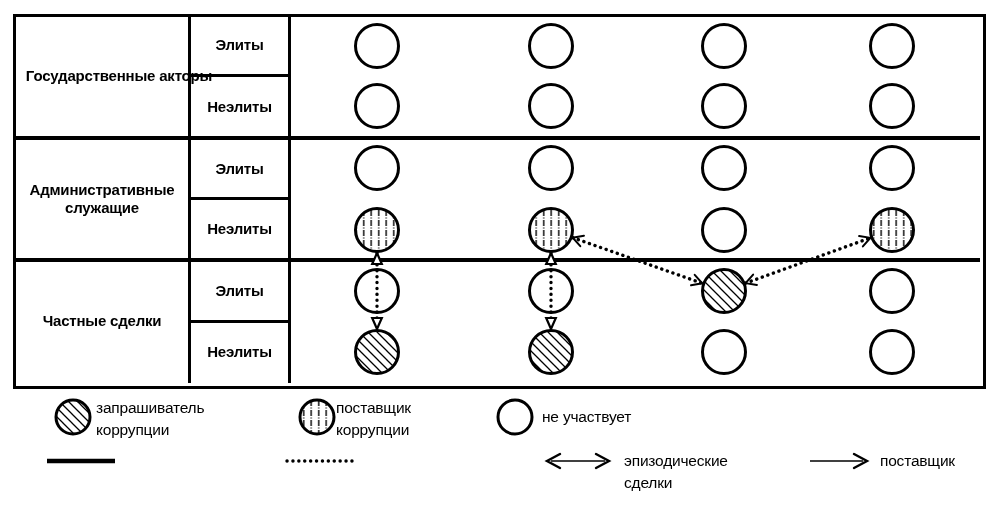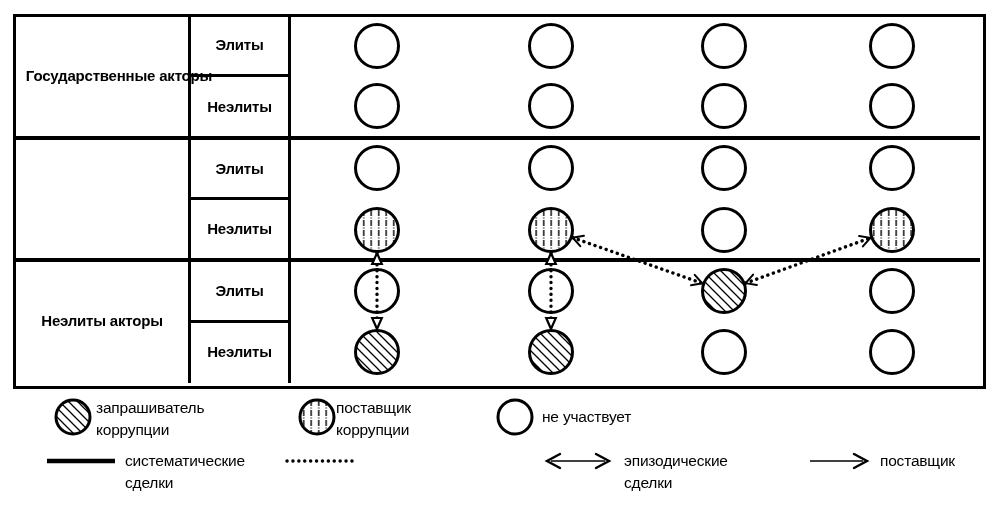--- a/index.html
+++ b/index.html
@@ -21,21 +21,22 @@
   <div class="abs" style="left:13px;top:14px;width:967px;height:369px;border:3px solid #000"></div>
   <div class="abs blk" style="left:188px;top:14px;width:3px;height:369px"></div>
   <div class="abs blk" style="left:288px;top:14px;width:3px;height:369px"></div>
   <div class="abs blk" style="left:13px;top:136px;width:967px;height:4px"></div>
   <div class="abs blk" style="left:13px;top:258px;width:967px;height:4px"></div>
   <div class="abs blk" style="left:188px;top:74px;width:103px;height:3px"></div>
   <div class="abs blk" style="left:188px;top:197px;width:103px;height:3px"></div>
   <div class="abs blk" style="left:188px;top:320px;width:103px;height:3px"></div>
 
   <div class="cell" style="left:17px;top:17px;width:204px;height:118px">Государственные акторы</div>
-  <div class="cell" style="left:17px;top:263px;width:170px;height:116px">Неэлиты акторы</div>
+  <div class="cell" style="left:17px;top:141px;width:170px;height:116px">Административные служащие</div>
+  <div class="cell" style="left:17px;top:263px;width:170px;height:116px">Частные сделки</div>
 
   <div class="cell" style="left:192px;top:17px;width:95px;height:56px">Элиты</div>
   <div class="cell" style="left:192px;top:78px;width:95px;height:57px">Неэлиты</div>
   <div class="cell" style="left:192px;top:141px;width:95px;height:55px">Элиты</div>
   <div class="cell" style="left:192px;top:201px;width:95px;height:56px">Неэлиты</div>
   <div class="cell" style="left:192px;top:263px;width:95px;height:56px">Элиты</div>
   <div class="cell" style="left:192px;top:324px;width:95px;height:55px">Неэлиты</div>
 
   <svg class="gfx" id="gfx" width="1000" height="513" viewBox="0 0 1000 513">
     <defs>
@@ -93,16 +94,15 @@
       <path d="M596,468 L609,461 L596,454" fill="none" stroke="#000" stroke-width="2.4" stroke-linecap="round"></path>
       <path d="M560,454 L547,461 L560,468" fill="none" stroke="#000" stroke-width="2.4" stroke-linecap="round"></path>
       <line x1="810" y1="461" x2="863" y2="461" stroke="#000" stroke-width="1.5"></line>
       <path d="M854,468 L867,461 L854,454" fill="none" stroke="#000" stroke-width="2.4" stroke-linecap="round"></path>
     </svg>
 
   <div class="legend-label" style="left:96px;top:397px;width:140px">запрашиватель коррупции</div>
   <div class="legend-label" style="left:336px;top:397px;width:120px">поставщик коррупции</div>
   <div class="legend-label" style="left:542px;top:406px;width:180px">не участвует</div>
 
-  <div class="legend-label" style="left:125px;top:450px;width:145px">систематические сделки</div>
   <div class="legend-label" style="left:624px;top:450px;width:130px">эпизодические сделки</div>
   <div class="legend-label" style="left:880px;top:450px;width:115px">поставщик</div>
 </div>
 
 </body></html>

